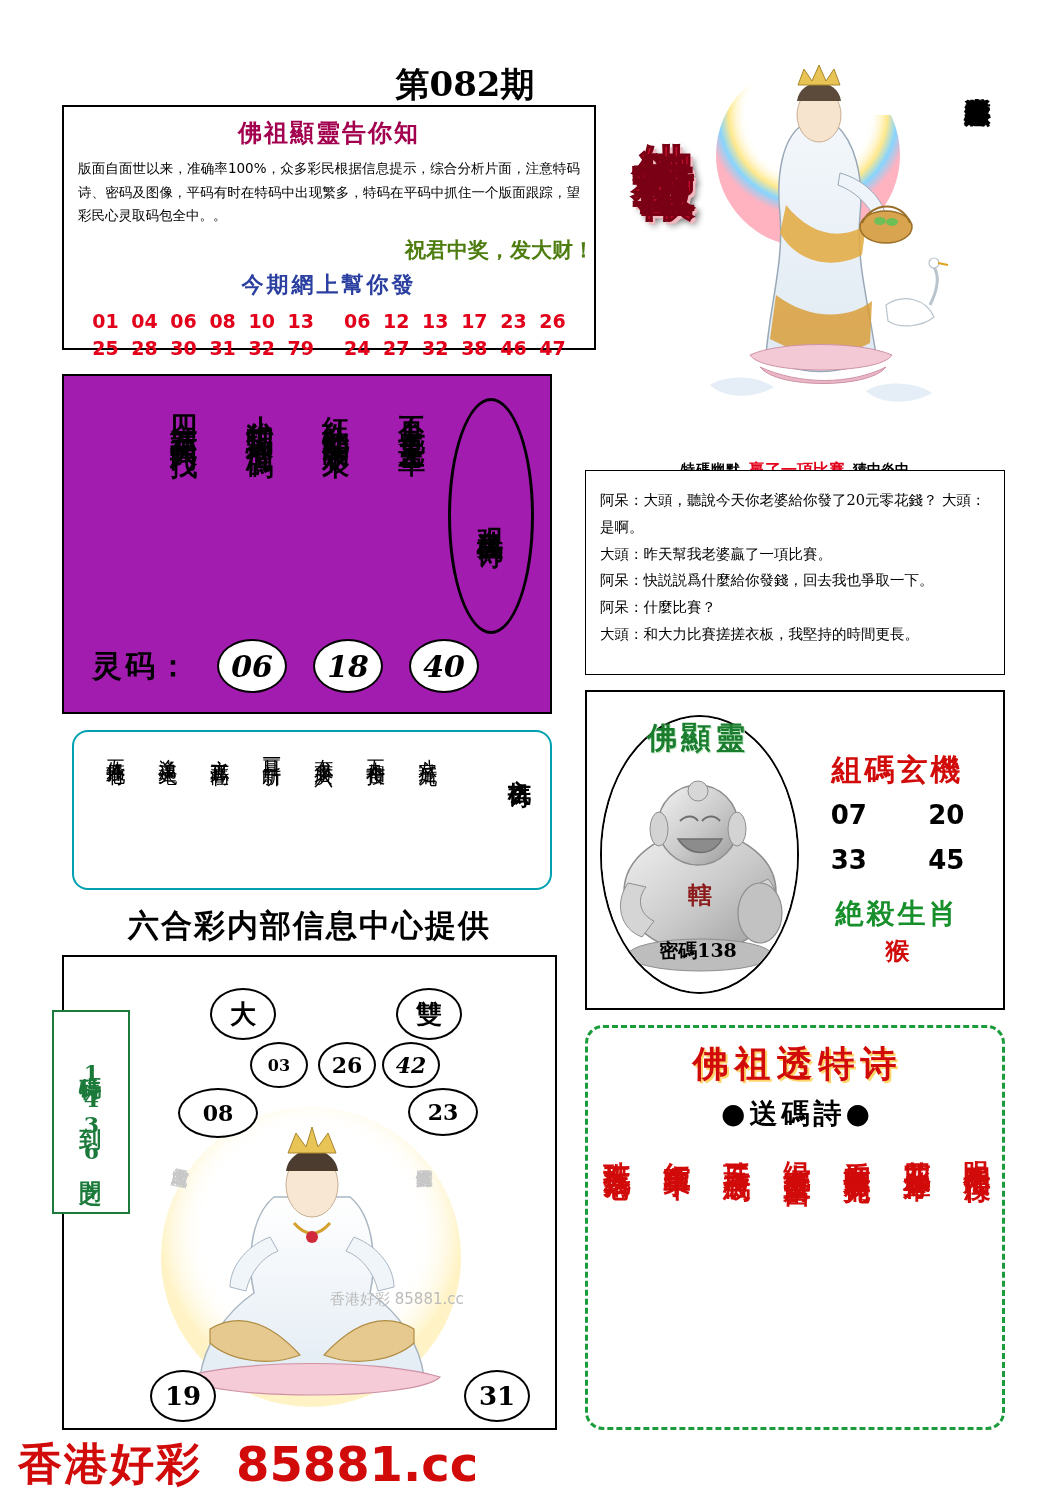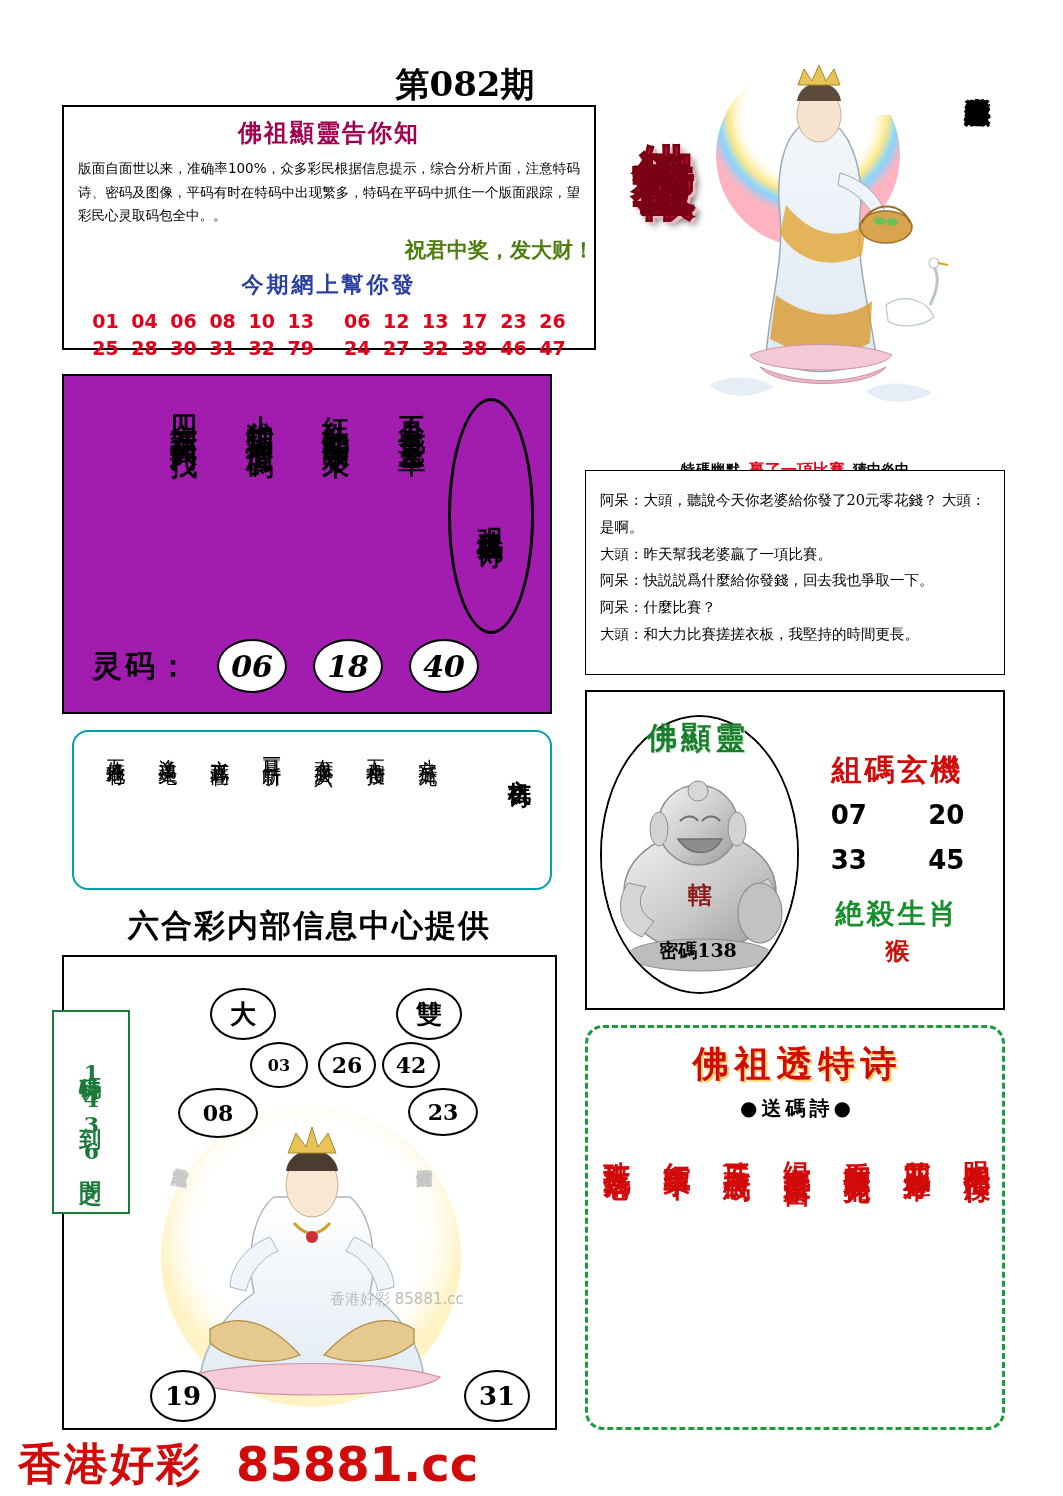--- a/index.html
+++ b/index.html
@@ -214,21 +214,21 @@
     border:3px dashed #1a9c3a;border-radius:18px;background:#fff;
   }
   #tete-title{
     position:absolute;left:600px;top:1040px;width:395px;text-align:center;
     font-size:36px;font-weight:bold;color:#d10a0a;letter-spacing:6px;
     font-family:"DejaVu Serif","Liberation Serif",serif;
     text-shadow:2px 2px 0 #ffd66b;
   }
   #tete-sub{
     position:absolute;left:600px;top:1095px;width:395px;text-align:center;
-    font-size:20px;font-weight:bold;color:#000;letter-spacing:4px;
+    font-size:28px;font-weight:bold;color:#000;letter-spacing:4px;
     font-family:"DejaVu Serif","Liberation Serif",serif;
   }
   #tete-grid{
     position:absolute;left:600px;top:1140px;width:395px;height:275px;
     display:flex;flex-direction:row-reverse;justify-content:space-between;
   }
   .tete-col{
     writing-mode:vertical-rl;text-orientation:upright;
     font-size:27px;font-weight:bold;line-height:1.30;letter-spacing:3px;
     color:#d10a0a;font-family:"DejaVu Serif","Liberation Serif",serif;
@@ -415,21 +415,21 @@
 
   <div id="tema-range">
     <span>特碼14到36之間</span>
   </div>
 
   <div class="circ" style="left:210px;top:988px;width:62px;height:48px;font-size:26px;">大</div>
   <div class="circ" style="left:396px;top:988px;width:62px;height:48px;font-size:26px;">雙</div>
 
   <div class="circ" style="left:250px;top:1042px;width:54px;height:42px;font-size:16px;">03</div>
   <div class="circ" style="left:318px;top:1042px;width:54px;height:42px;font-size:22px;">26</div>
-  <div class="circ" style="left:382px;top:1042px;width:54px;height:42px;font-size:22px;">42</div>
+  <div class="circ" style="left:382px;top:1042px;width:54px;height:42px;font-size:22px;font-style:italic;">42</div>
   <div class="circ" style="left:178px;top:1088px;width:76px;height:46px;font-size:22px;">08</div>
   <div class="circ" style="left:408px;top:1088px;width:66px;height:44px;font-size:22px;">23</div>
 
   <div class="circ" style="left:150px;top:1370px;width:62px;height:48px;font-size:26px;">19</div>
   <div class="circ" style="left:464px;top:1370px;width:62px;height:48px;font-size:26px;">31</div>
 
   <div id="humor-head">
     <span style="letter-spacing:1px;">特碼幽默</span>
     <span class="hl">贏了一項比賽</span>
     <span>猜中炎中</span>

